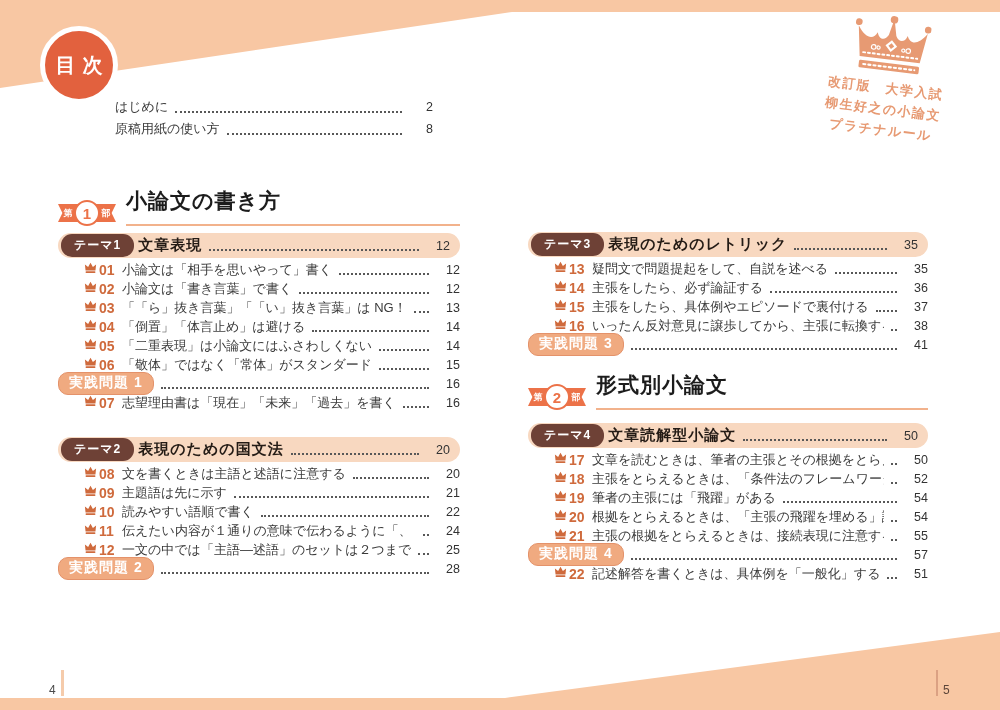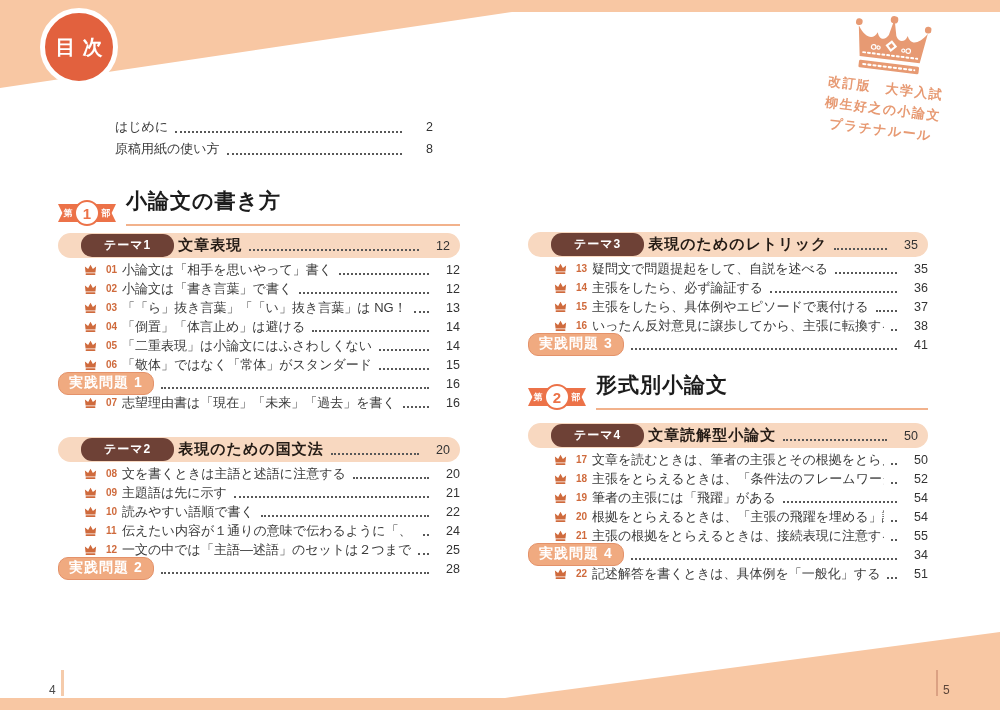--- a/index.html
+++ b/index.html
@@ -20,62 +20,62 @@
   }
   
   .band-top{position:absolute;top:0;left:0;width:1000px;height:12px;background:var(--peach);}
   .wedge-top{position:absolute;top:0;left:0;width:512px;height:88px;background:var(--peach);
     clip-path:polygon(0 0,100% 0,100% 13.5%,0 100%);}
   .band-bottom{position:absolute;bottom:0;left:0;width:1000px;height:12px;background:var(--peach);}
   .wedge-bottom{position:absolute;bottom:0;left:505px;width:495px;height:78px;background:var(--peach);
     clip-path:polygon(0 84.5%,100% 0,100% 100%,0 100%);}
   
   .toc-circle{
-    position:absolute;left:40px;top:8px;width:68px;height:68px;border-radius:50%;
+    position:absolute;left:40px;top:26px;width:68px;height:68px;border-radius:50%;
     background:var(--accent);border:5px solid #fff;color:#fff;
     display:flex;align-items:center;justify-content:center;
     font-family:"Liberation Serif",serif;font-size:20px;font-weight:bold;
     letter-spacing:7px;text-indent:7px;z-index:3;
   }
   
   .brand{position:absolute;left:812px;top:16px;width:165px;transform:rotate(7deg);
     transform-origin:center top;text-align:center;color:var(--brand);z-index:3;}
   .brand svg{display:block;margin:0 auto;}
   .brand-line{font-weight:bold;font-size:13px;letter-spacing:1.5px;line-height:21px;white-space:nowrap;}
   
   .row{display:flex;align-items:center;font-size:13px;color:var(--ink);height:19px;}
-  .rnum{display:flex;align-items:center;gap:9px;color:var(--item-orange);font-weight:bold;
-    flex:0 0 38px;font-size:10px;}
+  .rnum{display:flex;align-items:flex-start;gap:2px;color:var(--item-orange);font-weight:bold;
+    flex:0 0 38px;font-size:14px;}
   .c-sm{width:13px;height:11px;fill:var(--item-orange);flex:0 0 13px;}
   .rtitle{white-space:nowrap;overflow:hidden;flex:0 1 auto;letter-spacing:0;}
   .leader{flex:1 1 6px;min-width:6px;margin:0 5px 0 7px;border-bottom:2px dotted #585858;height:9px;}
   .rpage{flex:0 0 26px;text-align:right;color:#333;font-size:12.5px;}
   .row.item{margin-left:26px;}
   .practice-badge{background:#f0aa80;border:1px solid #e4926a;color:#fff;font-size:14px;
     font-weight:bold;border-radius:10px;padding:1px 10px 2px;letter-spacing:1px;white-space:nowrap;}
   
-  .front{position:absolute;left:115px;top:116px;width:318px;}
+  .front{position:absolute;left:115px;top:96px;width:318px;}
   .front .row{height:22px;}
   
   .part-header{display:flex;align-items:flex-end;height:30px;}
   .ribbon{display:flex;align-items:center;height:26px;}
   .rib-end{background:var(--ribbon);color:#fff;font-size:9px;font-weight:bold;height:18px;
     line-height:18px;width:20px;text-align:center;}
   .rib-l{clip-path:polygon(0 0,100% 0,100% 100%,0 100%,22% 50%);margin-right:-4px;}
   .rib-r{clip-path:polygon(0 0,100% 0,78% 50%,100% 100%,0 100%);margin-left:-4px;}
   .rib-circle{width:22px;height:22px;border-radius:50%;background:#fff;border:2px solid var(--ribbon);
     color:var(--ribbon);font-weight:bold;font-size:15px;display:flex;align-items:center;
     justify-content:center;z-index:1;}
   .part-title-wrap{flex:1;margin-left:10px;border-bottom:2px solid var(--underline);padding-bottom:9px;}
   .part-title{font-size:21px;font-weight:bold;color:#1c1c1c;letter-spacing:1px;white-space:nowrap;}
   
   .theme-bar{display:flex;align-items:center;background:var(--bar);border-radius:13px;height:25px;
     padding:0 10px 0 3px;}
   .theme-badge{background:var(--badge-brown);color:#fff;border-radius:11px;font-size:12px;
-    font-weight:bold;padding:3px 23px;letter-spacing:1px;white-space:nowrap;margin-left:20px;}
+    font-weight:bold;padding:3px 13px;letter-spacing:1px;white-space:nowrap;}
   .theme-title{font-size:15px;font-weight:bold;color:#241b15;margin-left:4px;letter-spacing:1px;white-space:nowrap;}
   
   .left-col{position:absolute;left:58px;top:196px;width:402px;z-index:2;}
   .right-col{position:absolute;left:528px;top:232px;width:400px;z-index:2;}
   .rows{margin-top:2px;}
   .mt-theme1{margin-top:7px;}
   .mt-theme2{margin-top:25px;}
   .mt-part2{margin-top:26px;}
   .mt-theme4{margin-top:13px;}
   
@@ -447,21 +447,21 @@
           </svg>
           <span>21</span>
         </span>
       <span class="rtitle">主張の根拠をとらえるときは、接続表現に注意する</span>
       <span class="leader"></span>
       <span class="rpage">55</span>
     </div>
     <div class="row">
       <span class="practice-badge">実践問題 4</span>
       <span class="leader"></span>
-      <span class="rpage">34</span>
+      <span class="rpage">57</span>
     </div>
     <div class="row item">
       <span class="rnum">
           <svg class="c-sm">
             <use href="#c-sm"></use>
           </svg>
           <span>22</span>
         </span>
       <span class="rtitle">記述解答を書くときは、具体例を「一般化」する</span>
       <span class="leader"></span>

